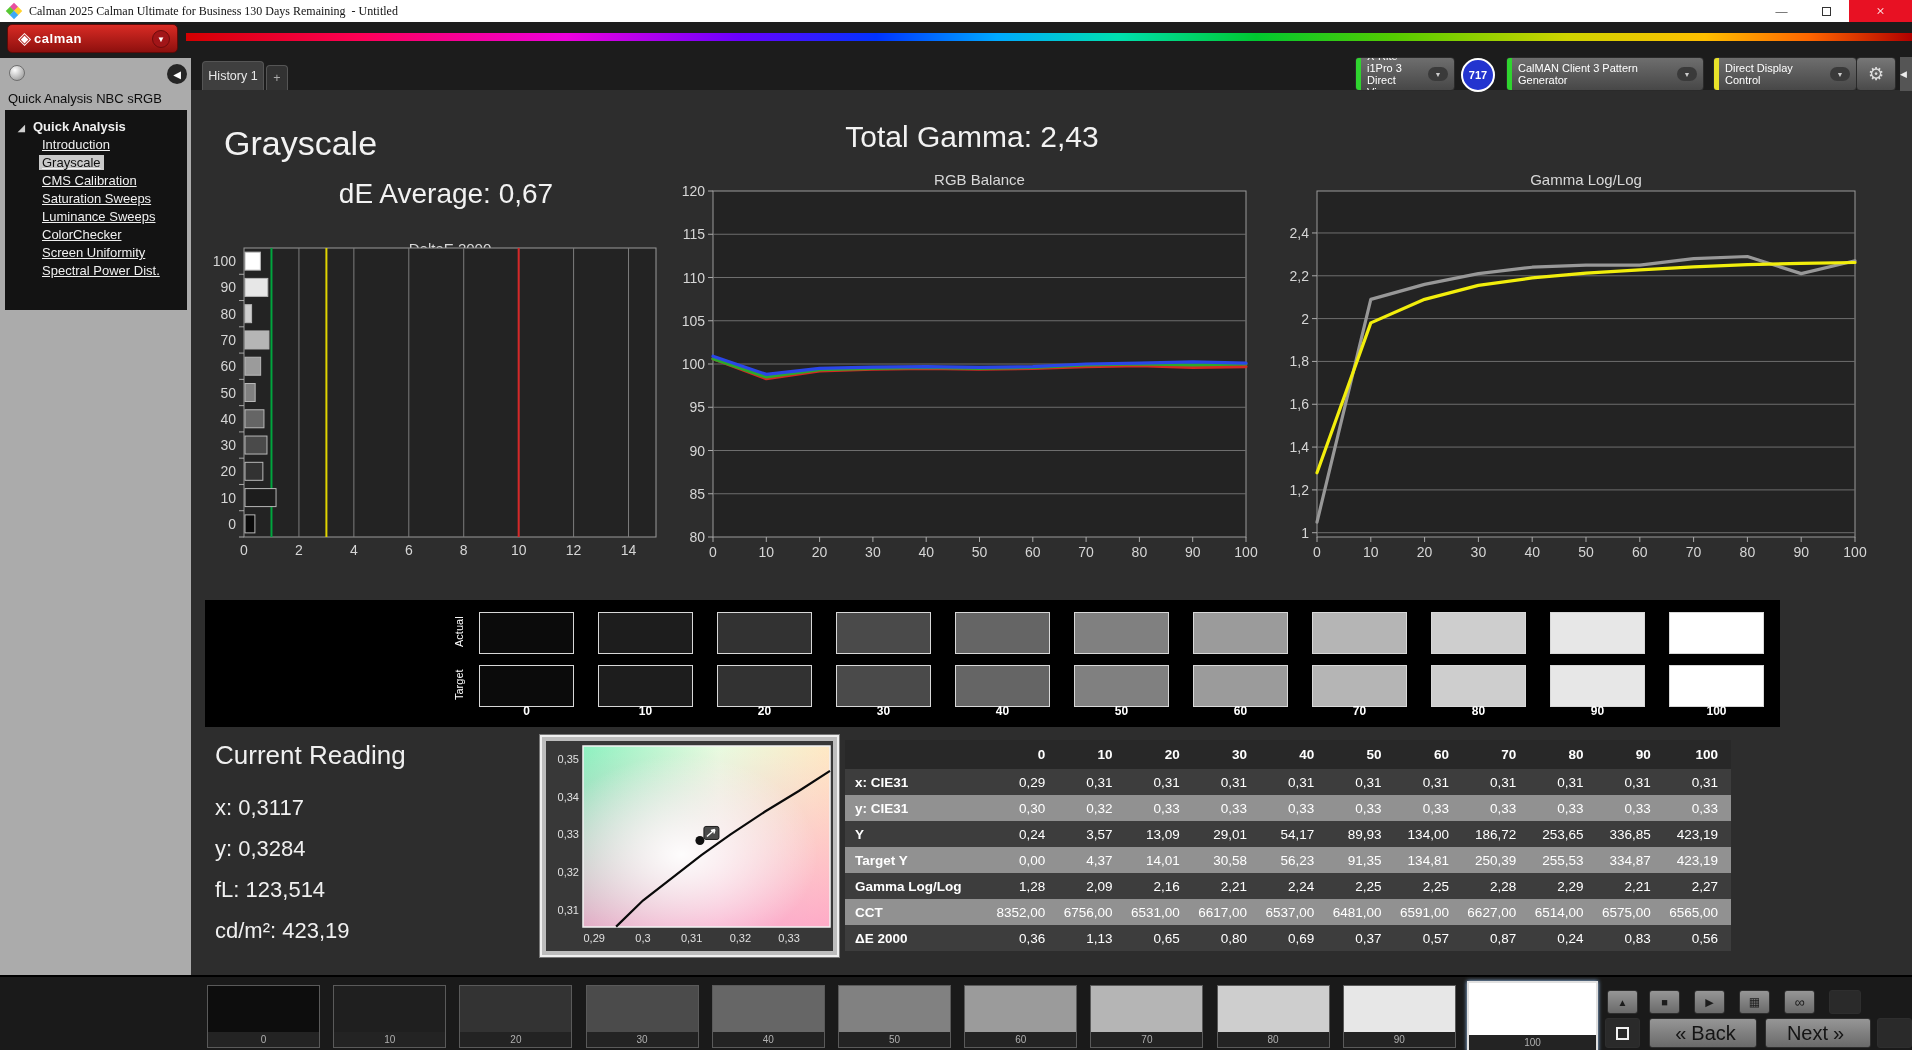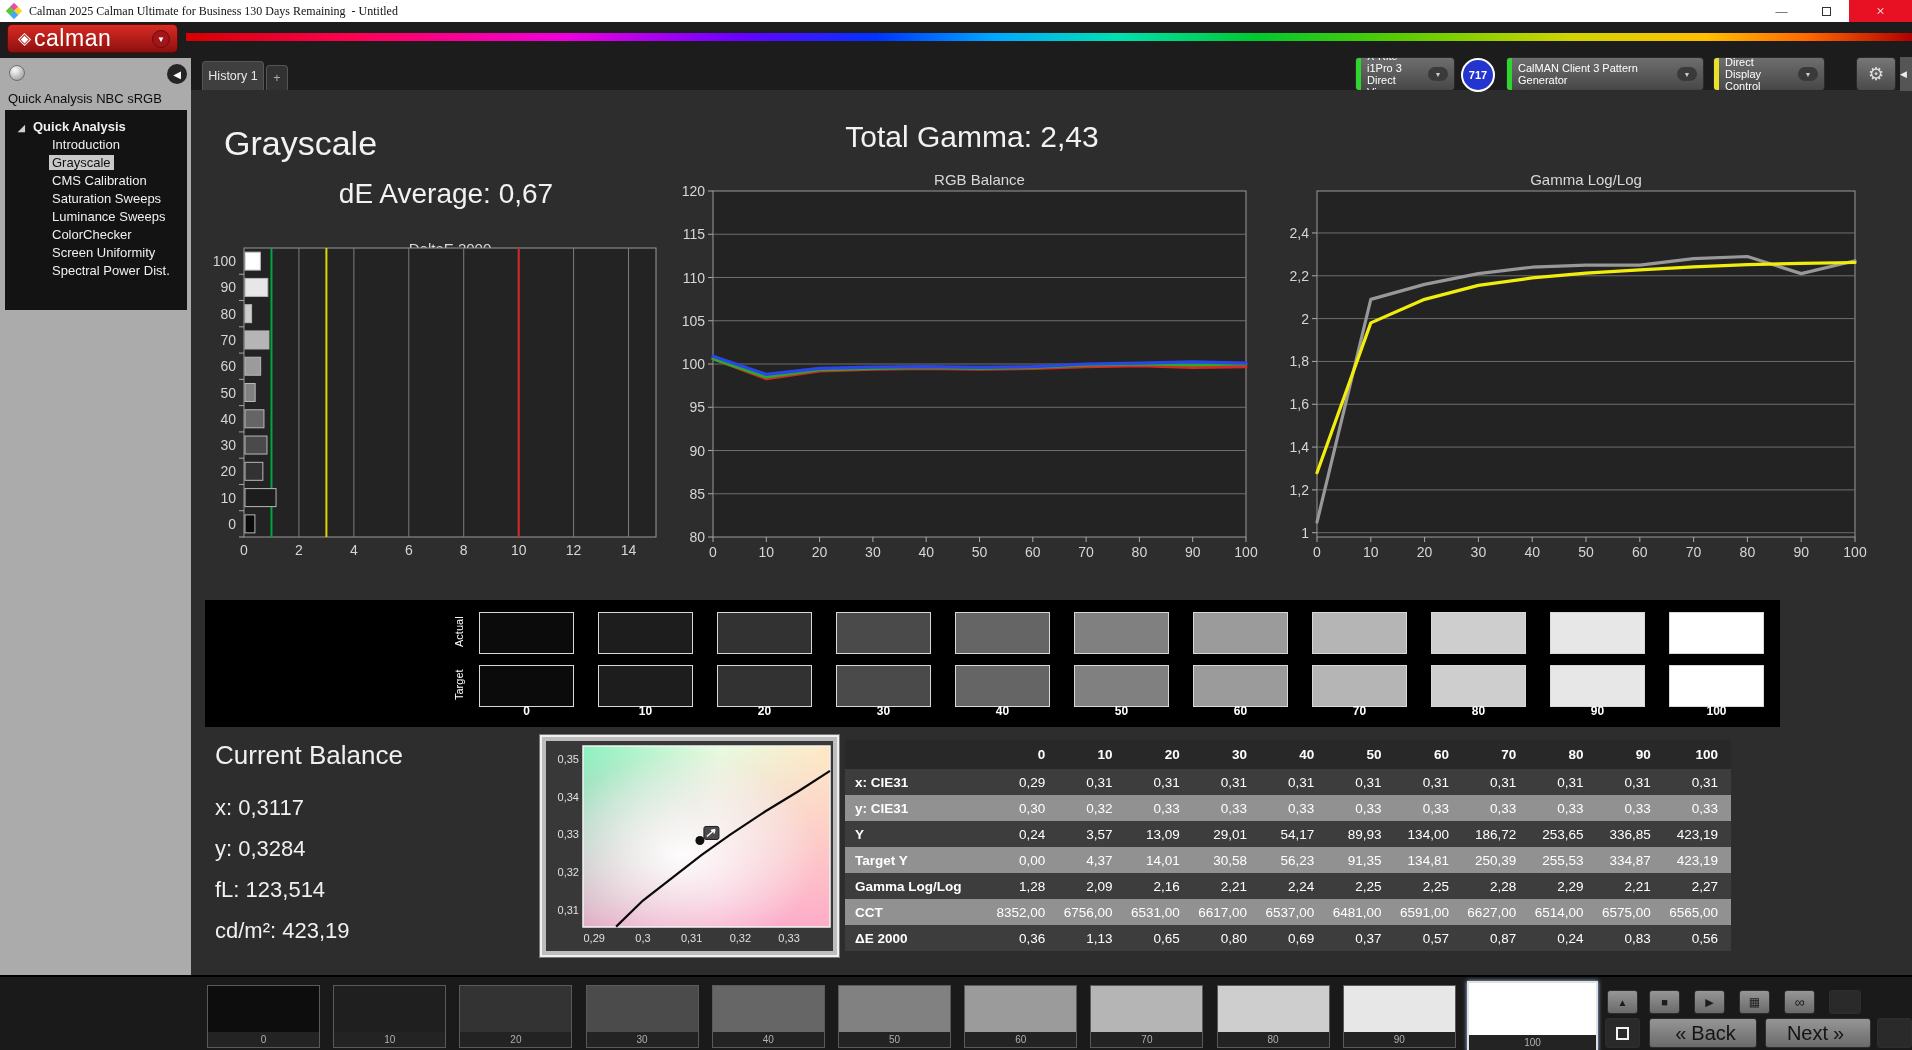--- a/index.html
+++ b/index.html
@@ -19,21 +19,21 @@
   #btn-max { left:1804px; width:45px; }
   #btn-max span { width:9px; height:9px; border:1px solid #333; display:block; }
   #btn-close { left:1849px; width:63px; background:#e81123; color:#fff; font-size:15px; }
 
   
   #topband { position:absolute; left:0; top:22px; width:1912px; height:68px; background:#1c1c1c; }
   #logo-btn { position:absolute; left:7px; top:2px; width:171px; height:29px; border-radius:5px;
     background:linear-gradient(#d92b24,#8e100e); border:1px solid #5e0a08; display:flex;
     align-items:center; color:#fff; }
   #logo-btn .diam { font-size:17px; margin-left:10px; }
-  #logo-btn .word { font-size:23px; font-weight:normal; letter-spacing:.5px; margin-left:3px; }
+  #logo-btn .word { font-size:13px; font-weight:bold; letter-spacing:.5px; margin-left:3px; }
   #logo-dd { position:absolute; right:7px; top:5px; width:18px; height:18px; border-radius:50%;
     background:#a21518; border:1px solid #6e0c0c; color:#fff; font-size:8px; display:flex;
     align-items:center; justify-content:center; }
   #rainbow { position:absolute; left:186px; top:11px; width:1726px; height:8px;
     background:linear-gradient(90deg,#d40000 0%,#ff0055 10%,#ee00dd 22%,#6a00ff 32%,#0033ff 40%,
       #00aaff 47%,#00e0b0 54%,#00c830 62%,#55cc00 70%,#cfd400 80%,#ffbf00 88%,#ff6600 94%,#b00000 100%); }
   .tab { position:absolute; top:39px; height:29px; background:#3f3f3f; color:#e8e8e8; font-size:12.5px;
     border:1px solid #555; border-bottom:none; border-radius:4px 4px 0 0; display:flex;
     align-items:center; justify-content:center; }
   #tab-history { left:202px; width:62px; }
@@ -41,42 +41,42 @@
 
   .dd { position:absolute; top:35px; height:34px; border-radius:4px; border:1px solid #2a2a2a;
     background:linear-gradient(#6e6e6e,#474747); color:#fff; display:flex; align-items:center;
     overflow:hidden; }
   .dd .stripe { width:5px; align-self:stretch; }
   .dd .txt { flex:1; padding:0 6px; font-size:11px; line-height:12px; }
   .dd .chev { width:20px; height:14px; border-radius:7px; background:#3a3a3a; color:#ccc; font-size:7px;
     display:flex; align-items:center; justify-content:center; margin-right:6px; }
   #dd-meter { left:1355px; width:100px; }
   #dd-client { left:1506px; width:198px; }
-  #dd-ddc { left:1713px; width:112px; }
+  #dd-ddc { left:1713px; width:144px; }
   #badge-717 { position:absolute; left:1461px; top:36px; width:34px; height:34px; border-radius:50%;
     background:#2334cf; border:2px solid #fff; color:#fff; font-size:11px; font-weight:bold;
     display:flex; align-items:center; justify-content:center; }
   #gear-btn { position:absolute; left:1856px; top:35px; width:40px; height:34px; border-radius:4px;
     background:linear-gradient(#777,#4a4a4a); border:1px solid #2a2a2a; color:#ddd; font-size:18px;
     display:flex; align-items:center; justify-content:center; }
   #band-collapse { position:absolute; left:1900px; top:35px; width:12px; height:34px;
     background:#555; color:#eee; font-size:9px; display:flex; align-items:center; }
 
   
   #sidebar { position:absolute; left:0; top:58px; width:191px; height:917px; background:#ababab; }
   #pin-btn { position:absolute; left:9px; top:7px; width:16px; height:16px; border-radius:50%;
     background:radial-gradient(circle at 35% 30%,#fdfdfd,#8a8a8a); border:1px solid #6f6f6f; }
   #side-collapse { position:absolute; left:167px; top:6px; width:20px; height:20px; border-radius:50%;
     background:#252525; color:#fff; font-size:10px; display:flex; align-items:center; justify-content:center; }
   #side-header { position:absolute; left:8px; top:33px; font-size:13px; color:#0c0c0c; }
   #tree { position:absolute; left:5px; top:52px; width:182px; height:200px; background:#131313;
     color:#f0f0f0; font-size:13px; padding-top:8px; }
   #tree .root { font-weight:bold; padding-left:28px; position:relative; height:18px; line-height:18px; }
   #tree .root .tri { position:absolute; left:13px; top:1px; font-size:9px; color:#cfcfcf; }
-  #tree .item { padding-left:44px; height:18px; line-height:18px; white-space:nowrap; }
+  #tree .item { padding-left:34px; height:18px; line-height:18px; white-space:nowrap;text-decoration:underline; }
   #tree .item span { padding:0 3px; }
   #tree .item.sel span { background:#c9c9c9; color:#101010; }
 
   
   .bighead { position:absolute; color:#f2f2f2; }
   #h-grayscale { left:224px; top:124px; font-size:34px; }
   #h-deavg { left:276px; top:178px; width:340px; text-align:center; font-size:28px; }
   #h-gamma { left:757px; top:120px; width:430px; text-align:center; font-size:30px; }
   #h-cct { left:1376px; top:120px; width:400px; text-align:center; font-size:30px; }
 
@@ -406,21 +406,21 @@
         <div class="sw" style="left: 1345px; top: 12px; background: rgb(231, 231, 231);"></div>
         <div class="sw" style="left: 1345px; top: 65px; background: rgb(231, 231, 231);"></div>
         <div class="swlab" style="left: 1345px;">90</div>
         <div class="sw" style="left: 1464px; top: 12px; background: rgb(255, 255, 255);"></div>
         <div class="sw" style="left: 1464px; top: 65px; background: rgb(255, 255, 255);"></div>
         <div class="swlab" style="left: 1464px;">100</div>
       </div>
   </div>
 
   <div id="reading">
-    <div class="rtitle">Current Balance</div>
+    <div class="rtitle">Current Reading</div>
     <div class="rline">x: 0,3117</div>
     <div class="rline">y: 0,3284</div>
     <div class="rline">fL: 123,514</div>
     <div class="rline">cd/m²: 423,19</div>
   </div>
 
   <div id="cie">
     <div id="cie-inner"><svg id="cie-svg" width="287" height="210">
           <defs>
             <linearGradient id="g1" x1="0" y1="0" x2="1" y2="0">

